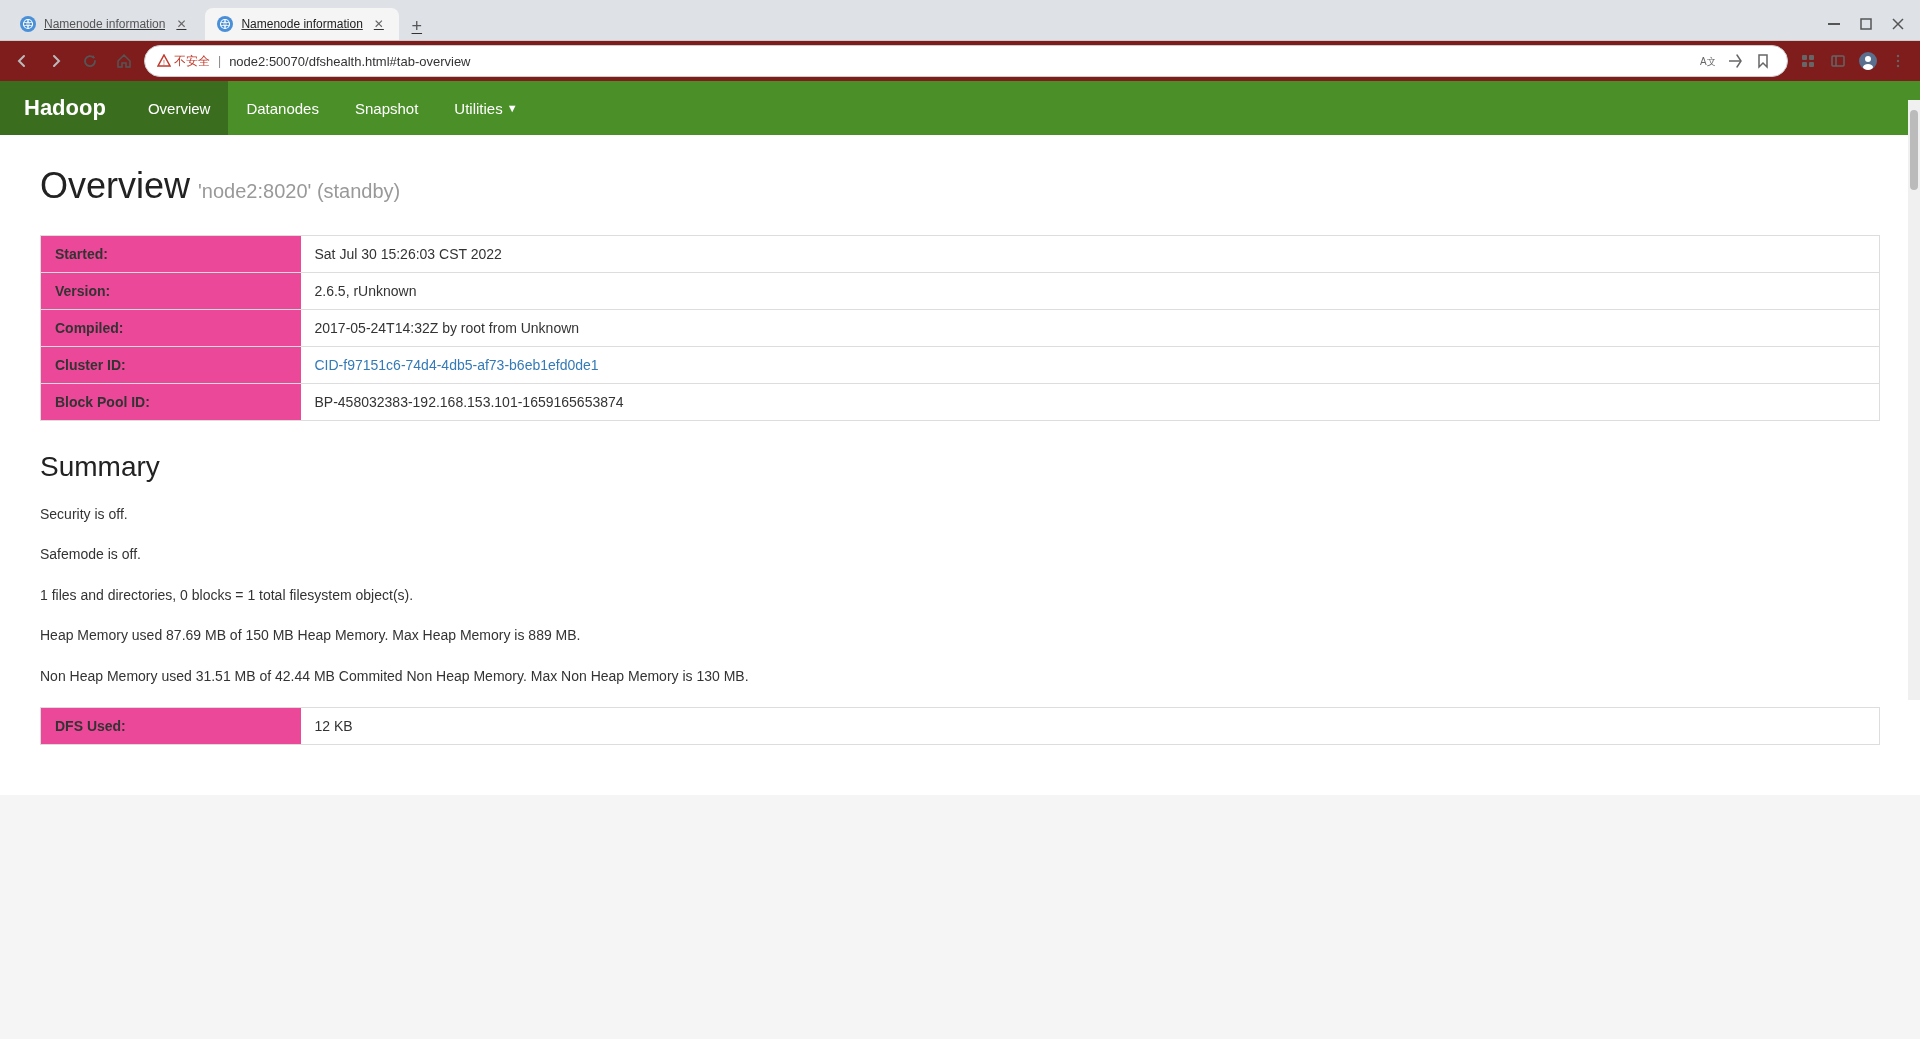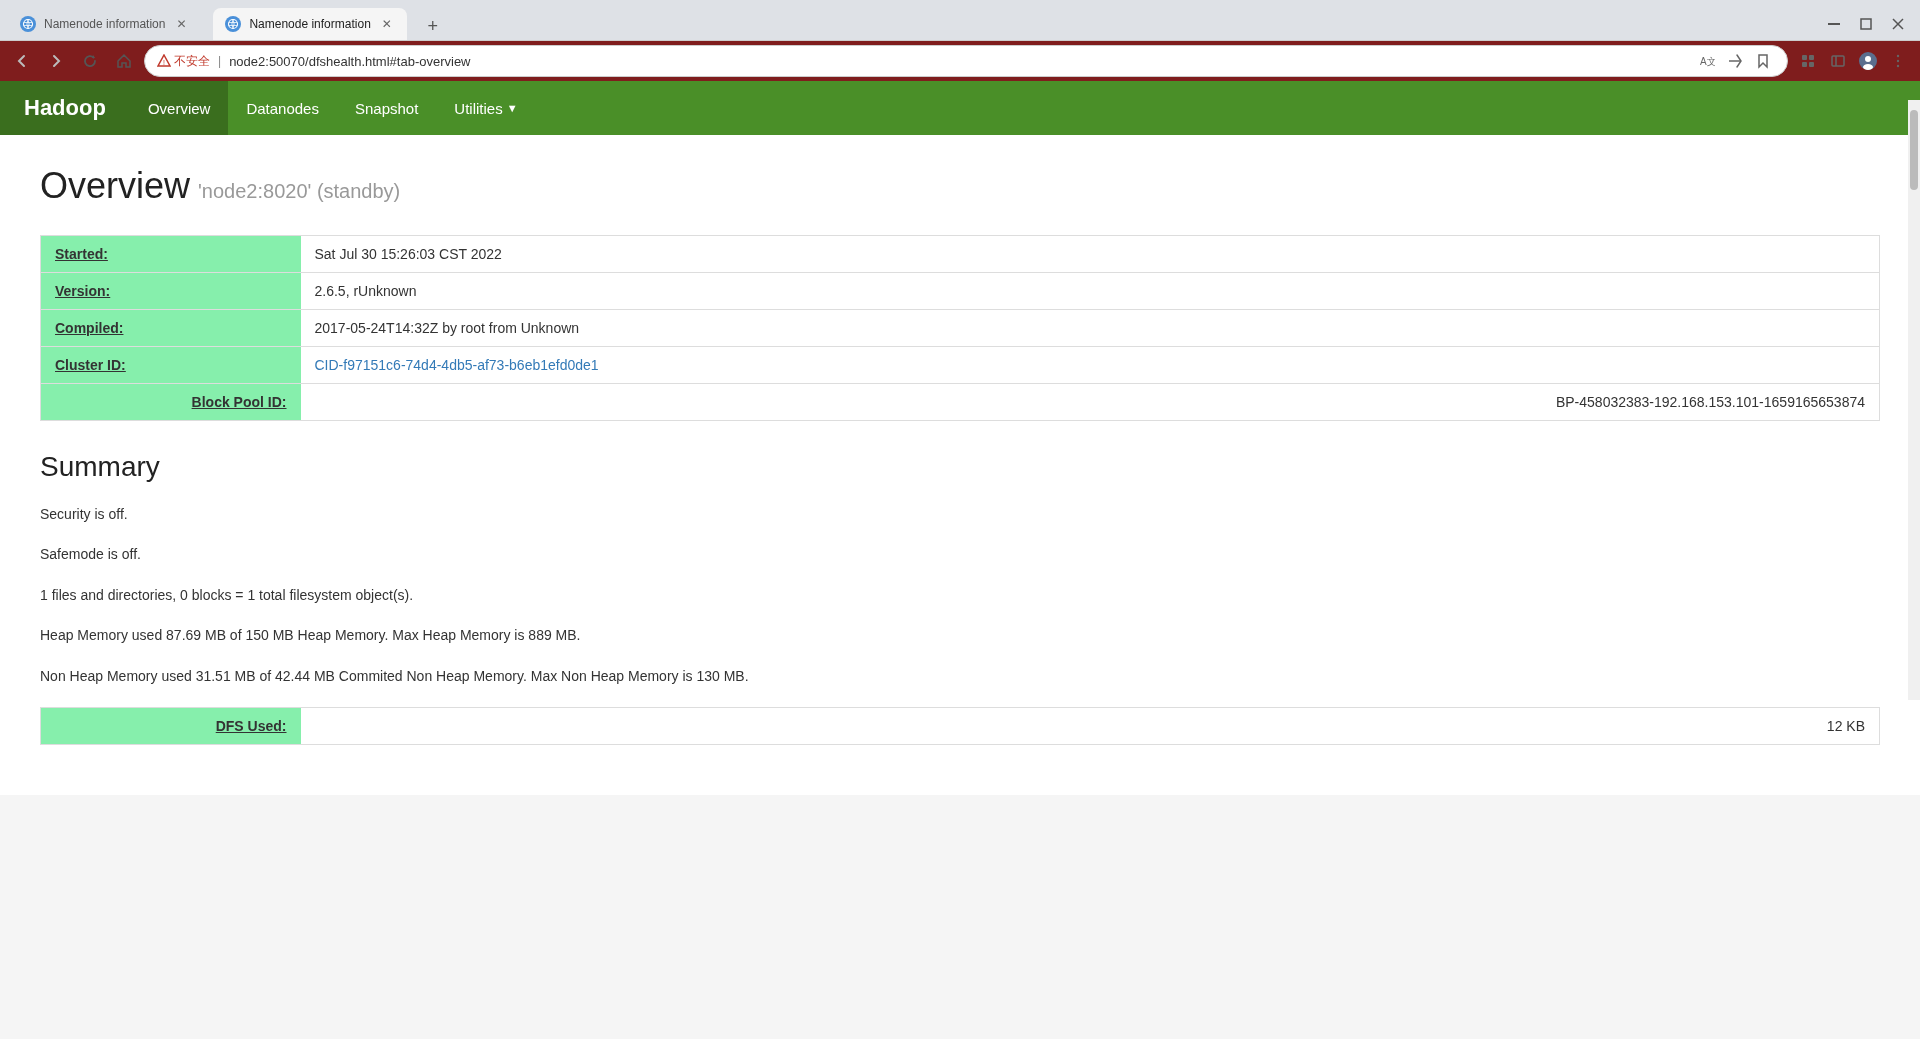--- a/index.html
+++ b/index.html
@@ -8,21 +8,22 @@
     
     .browser-chrome {
       background: #dee1e6;
       width: 100%;
     }
     .tab-bar {
       display: flex;
       align-items: flex-end;
       padding: 8px 8px 0 8px;
       background: #dee1e6;
-      gap: 12px;
+      gap: 4px;
+      text-decoration: underline;
     }
     .tab {
       display: flex;
       align-items: center;
       gap: 8px;
       padding: 8px 12px;
       background: #dee1e6;
       border-radius: 8px 8px 0 0;
       font-size: 12px;
       color: #555;
@@ -197,27 +198,26 @@
       width: 100%;
       border-collapse: collapse;
       margin: 20px 0;
       border: 1px solid #ddd;
     }
     .info-table td {
       padding: 10px 14px;
       border-bottom: 1px solid #ddd;
       vertical-align: top;
     }
-    .info-table tr:last-child td { border-bottom: none; text-align: right; }
+    .info-table tr:last-child td { border-bottom: none; }
     .info-table td:first-child {
       font-weight: bold;
-      background: #86efac;
+      background: #ec4899;
       width: 260px;
       color: #333;
-      text-decoration: underline;
     }
     .info-table td:last-child {
       background: white;
       color: #333;
     }
     .info-table td a, .cluster-id-link {
       color: #337ab7;
       text-decoration: none;
     }
 

